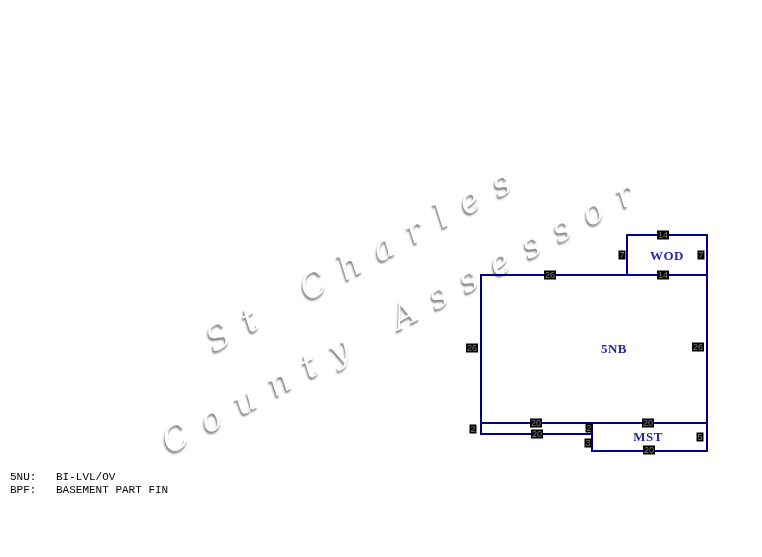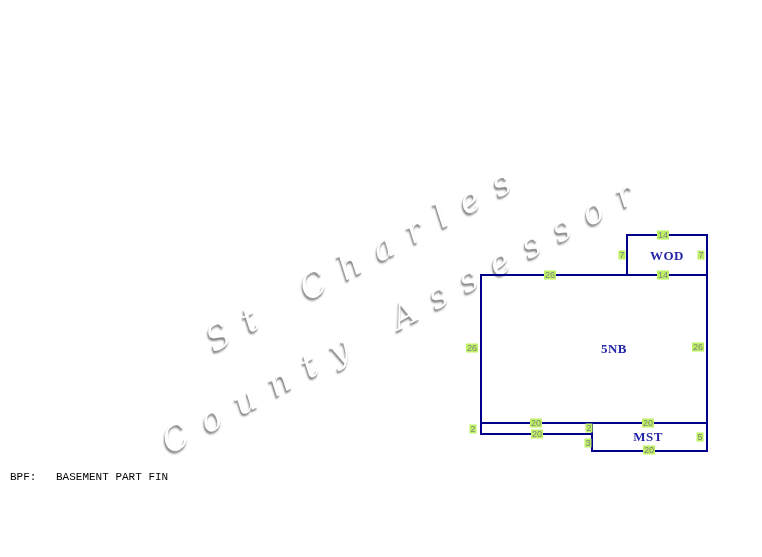--- a/index.html
+++ b/index.html
@@ -50,21 +50,21 @@
     color:var(--area-label-color, #2525a8);
     white-space:nowrap;
   }
   .dim-label {
     position:absolute;
     transform:translate(-50%,-50%);
     font-family:"Liberation Sans", sans-serif;
     font-size:9px;
     line-height:1;
     color:var(--dim-color, #808080);
-    background:#bef264;
+    background:#000000;
     padding:0 1px;
     white-space:nowrap;
   }
 
   
   #legend {
     position:absolute;
     left:10px; top:459px;
     z-index:2;
     font-family:"Liberation Mono", "DejaVu Sans Mono", monospace;
@@ -101,13 +101,13 @@
     <span class="dim-label" style="left: 473px; top: 429px;">2</span>
     <span class="dim-label" style="left: 537px; top: 434px;">20</span>
     <span class="dim-label" style="left: 589px; top: 428px;">2</span>
     <span class="dim-label" style="left: 588px; top: 443px;">3</span>
     <span class="dim-label" style="left: 648px; top: 423px;">20</span>
     <span class="dim-label" style="left: 700px; top: 437px;">5</span>
     <span class="dim-label" style="left: 649px; top: 450px;">20</span>
   </div>
 
 <div id="legend">
-<div class="legend-row"><span class="legend-code">BPF:</span><span>BASEMENT PART FIN</span></div></div>
+<div class="legend-row"><span class="legend-code">5NU:</span><span>BI-LVL/OV</span></div><div class="legend-row"><span class="legend-code">BPF:</span><span>BASEMENT PART FIN</span></div></div>
 
 </body></html>

